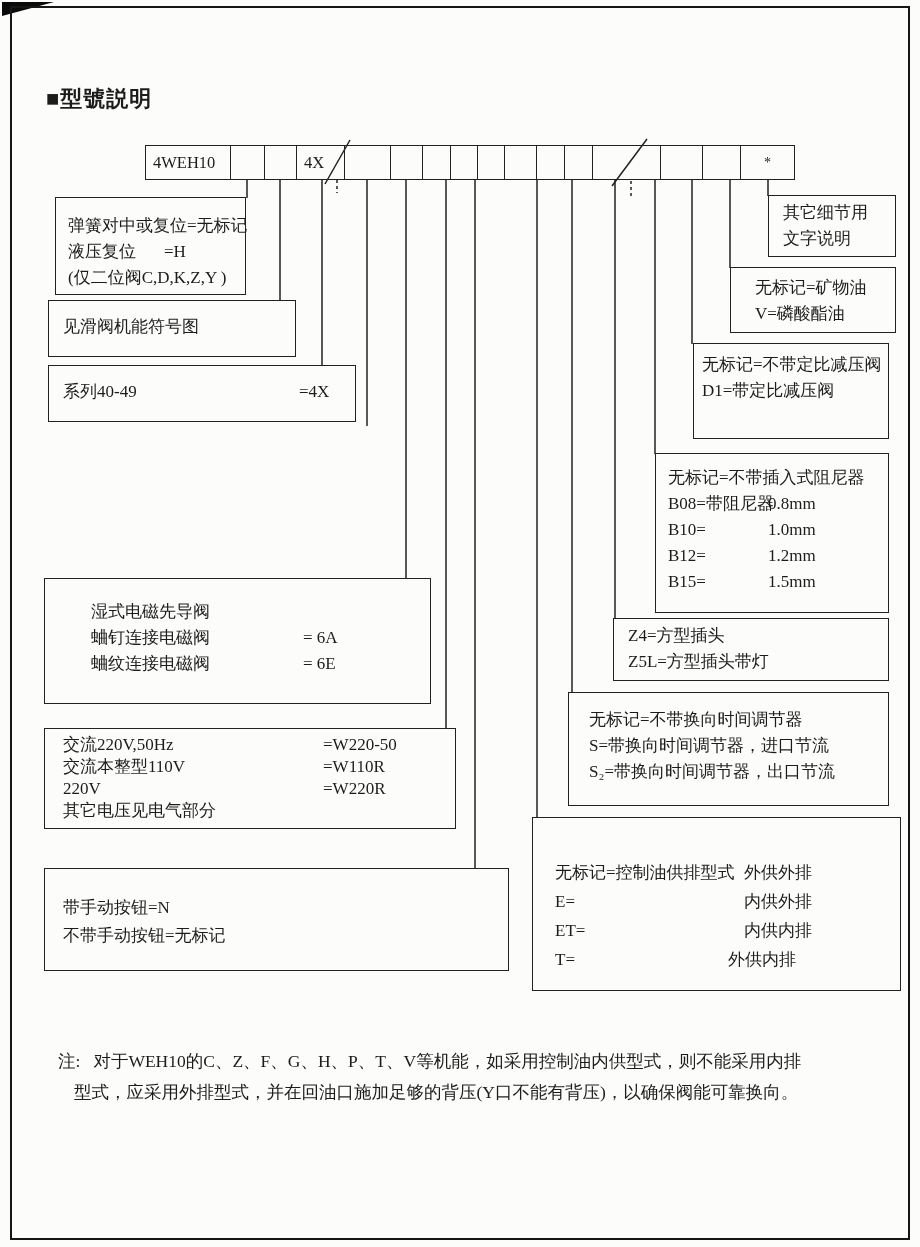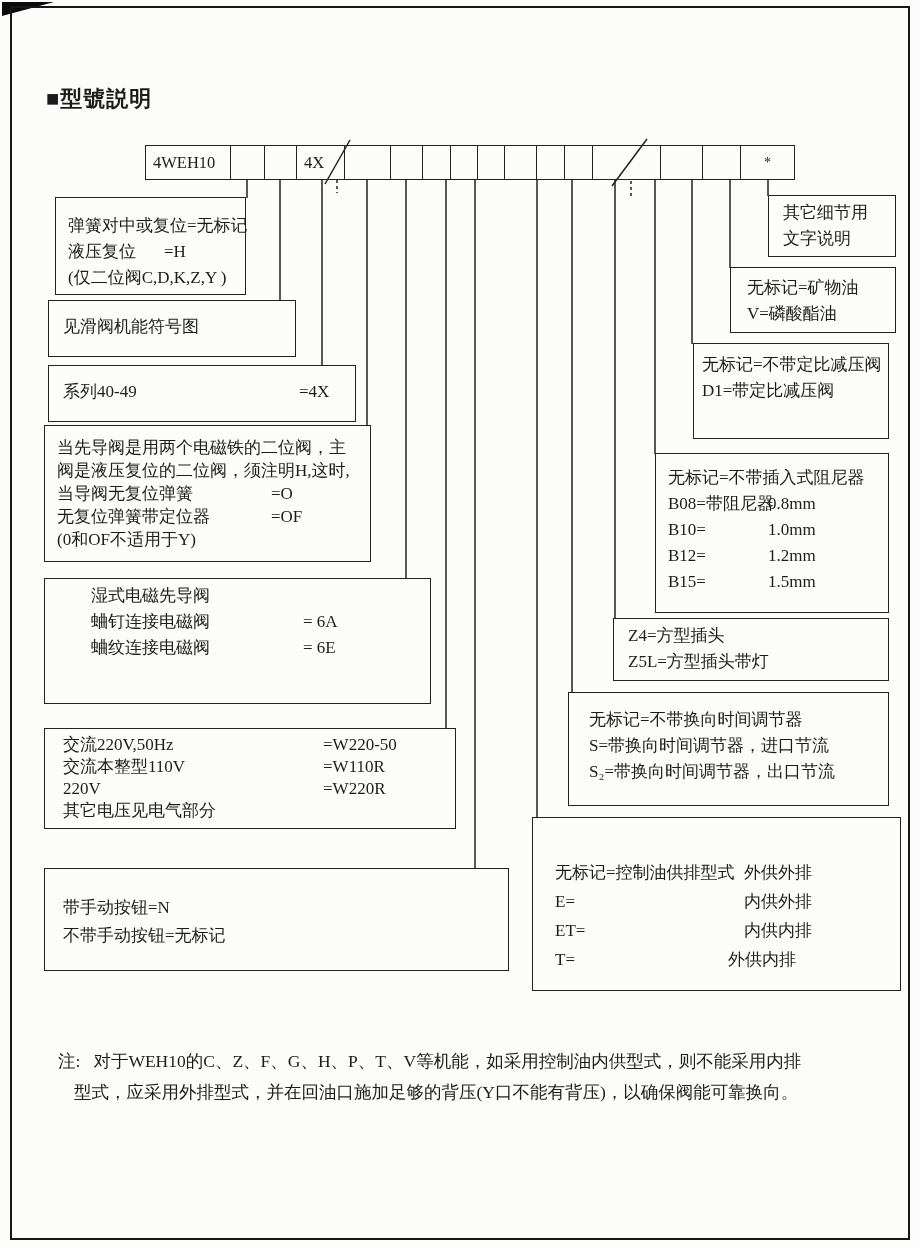--- a/index.html
+++ b/index.html
@@ -120,29 +120,22 @@
   </div>
 
   <div class="box" style="left:48px;top:300px;width:248px;height:57px;padding:13px 0 0 14px">
     <div class="ln"><span>见滑阀机能符号图</span></div>
   </div>
 
   <div class="box" style="left:48px;top:365px;width:308px;height:57px;padding:13px 0 0 14px">
     <div class="ln"><span>系列40-49</span><span class="val" style="left:236px">=4X</span></div>
   </div>
 
-  <div class="box" style="left:44px;top:425px;width:327px;height:137px;padding:10px 0 0 12px;line-height:23px">
-    <div class="ln"><span>当先导阀是用两个电磁铁的二位阀，主</span></div>
-    <div class="ln"><span>阀是液压复位的二位阀，须注明H,这时,</span></div>
-    <div class="ln"><span>当导阀无复位弹簧</span><span class="val" style="left:214px">=O</span></div>
-    <div class="ln"><span>无复位弹簧带定位器</span><span class="val" style="left:214px">=OF</span></div>
-    <div class="ln"><span>(0和OF不适用于Y)</span></div>
-  </div>
 
-  <div class="box" style="left:44px;top:578px;width:387px;height:126px;padding:4px 0 0 46px">
+  <div class="box" style="left:44px;top:578px;width:387px;height:126px;padding:20px 0 0 46px">
     <div class="ln"><span>湿式电磁先导阀</span></div>
     <div class="ln"><span>蛐钉连接电磁阀</span><span class="val" style="left:212px">= 6A</span></div>
     <div class="ln"><span>蛐纹连接电磁阀</span><span class="val" style="left:212px">= 6E</span></div>
   </div>
 
   <div class="box" style="left:44px;top:728px;width:412px;height:101px;padding:5px 0 0 18px;line-height:22px">
     <div class="ln"><span>交流220V,50Hz</span><span class="val" style="left:260px">=W220-50</span></div>
     <div class="ln"><span>交流本整型110V</span><span class="val" style="left:260px">=W110R</span></div>
     <div class="ln"><span>220V</span><span class="val" style="left:260px">=W220R</span></div>
     <div class="ln"><span>其它电压见电气部分</span></div>
@@ -151,21 +144,21 @@
   <div class="box" style="left:44px;top:868px;width:465px;height:103px;padding:25px 0 0 18px;line-height:28px">
     <div class="ln"><span>带手动按钮=N</span></div>
     <div class="ln"><span>不带手动按钮=无标记</span></div>
   </div>
 
   <div class="box" style="left:768px;top:195px;width:128px;height:62px;padding:4px 0 0 14px">
     <div class="ln"><span>其它细节用</span></div>
     <div class="ln"><span>文字说明</span></div>
   </div>
 
-  <div class="box" style="left:730px;top:267px;width:166px;height:66px;padding:7px 0 0 16px">
+  <div class="box" style="left:730px;top:267px;width:166px;height:66px;padding:7px 0 0 24px">
     <div class="ln"><span>无标记=矿物油</span></div>
     <div class="ln"><span>V=磷酸酯油</span></div>
   </div>
 
   <div class="box" style="left:693px;top:343px;width:196px;height:96px;padding:8px 0 0 8px">
     <div class="ln"><span>无标记=不带定比减压阀</span></div>
     <div class="ln"><span>D1=带定比减压阀</span></div>
   </div>
 
   <div class="box" style="left:655px;top:453px;width:234px;height:160px;padding:11px 0 0 12px">

